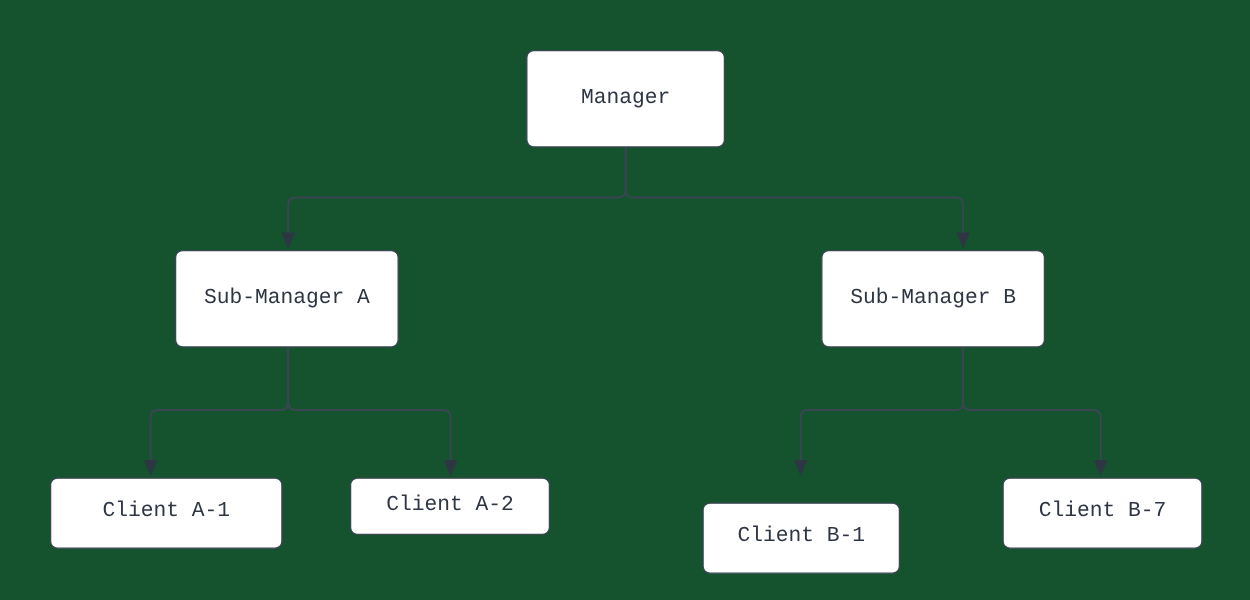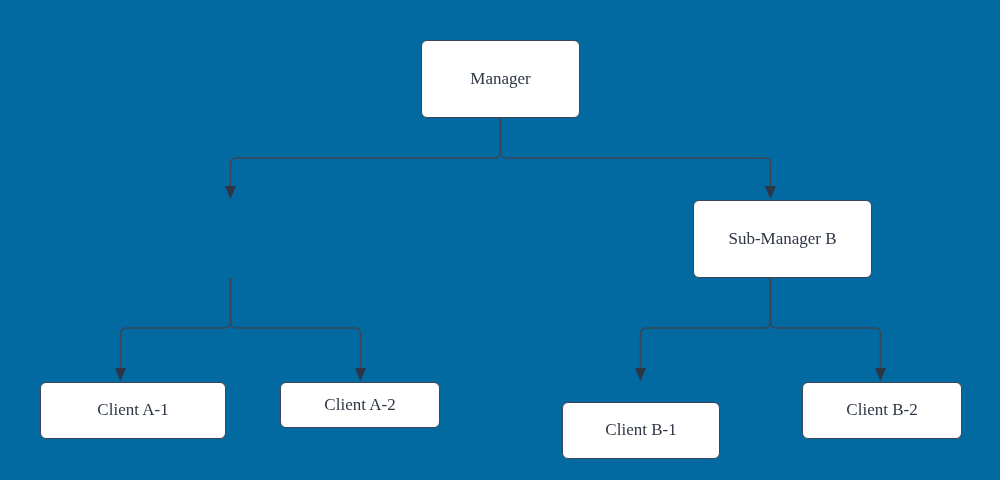--- a/index.html
+++ b/index.html
@@ -4,22 +4,22 @@
 <style>
   html, body {
     margin: 0;
     padding: 0;
     background: #ffffff;
   }
   .canvas {
     position: relative;
     width: 1000px;
     height: 480px;
-    background: #0369a1;
-    font-family: Liberation Serif, serif;
+    background: #14532d;
+    font-family: Liberation Mono, monospace;
     overflow: hidden;
   }
   .edges {
     position: absolute;
     left: 0;
     top: 0;
     width: 1000px;
     height: 480px;
   }
   .edges path {
@@ -40,21 +40,21 @@
     display: flex;
     align-items: center;
     justify-content: center;
     color: #2e3644;
     font-size: 17px;
     text-align: center;
     line-height: 1.2;
   }
   .node--manager   { left: 421px; top: 40px;  width: 159px; height: 78px; }
   .node--sub-a     { left: 140px; top: 200px; width: 179px; height: 78px; }
-  .node--sub-b     { left: 693px; top: 200px; width: 179px; height: 78px; }
+  .node--sub-b     { left: 657px; top: 200px; width: 179px; height: 78px; }
   .node--client-a1 { left: 40px;  top: 382px; width: 186px; height: 57px; }
   .node--client-a2 { left: 280px; top: 382px; width: 160px; height: 46px; }
   .node--client-b1 { left: 562px; top: 382px; width: 158px; height: 57px; margin-top: 20px; }
   .node--client-b2 { left: 802px; top: 382px; width: 160px; height: 57px; }
 </style>
 </head>
 <body>
 
 <div class="canvas">
 
@@ -88,34 +88,37 @@
     <g>
       <path d="M770.5 278 L770.5 322 Q770.5 328 776.5 328 L874.5 328 Q880.5 328 880.5 334 L880.5 368.5"></path>
       <polygon points="875,368 886,368 880.5,381"></polygon>
     </g>
   </svg>
 
   <div class="node node--manager">
     <span>Manager</span>
   </div>
 
+  <div class="node node--sub-a">
+    <span>Sub-Manager A</span>
+  </div>
 
   <div class="node node--sub-b">
     <span>Sub-Manager B</span>
   </div>
 
   <div class="node node--client-a1">
     <span>Client A-1</span>
   </div>
 
   <div class="node node--client-a2">
     <span>Client A-2</span>
   </div>
 
   <div class="node node--client-b1">
     <span>Client B-1</span>
   </div>
 
   <div class="node node--client-b2">
-    <span>Client B-2</span>
+    <span>Client B-7</span>
   </div>
 
 </div>
 
 </body></html>

